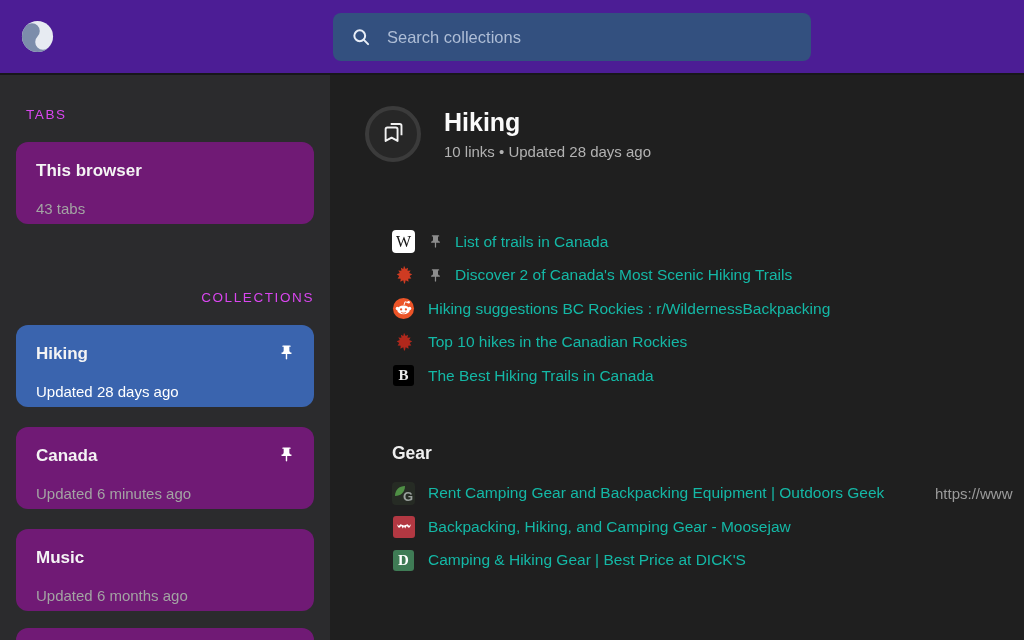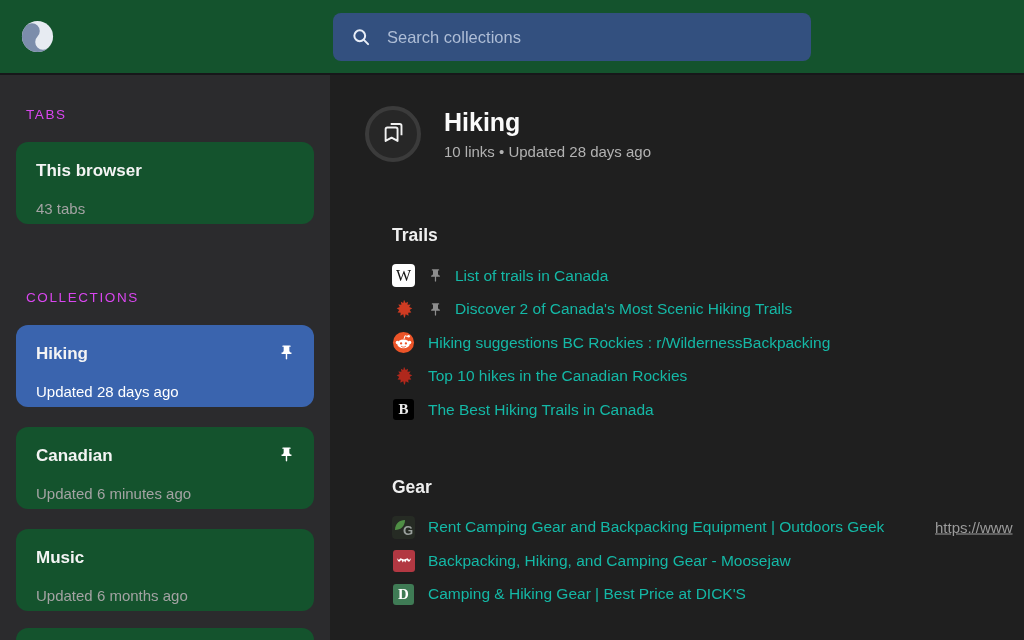--- a/index.html
+++ b/index.html
@@ -6,21 +6,21 @@
   html, body { width: 1024px; height: 640px; overflow: hidden; }
   body {
     font-family: "Liberation Sans", sans-serif;
     background: #1f1f1f;
     position: relative;
   }
 
   
   .app-header {
     position: absolute; top: 0; left: 0; width: 1024px; height: 73px;
-    background: #14532d;
+    background: #4c1d95;
     box-shadow: 0 2px 0 #17171a;
     z-index: 10;
   }
   .logo {
     position: absolute; left: 20px; top: 19px; width: 35px; height: 35px;
   }
   .search-box {
     position: absolute; left: 333px; top: 13px; width: 478px; height: 48px;
     background: #33507f; border-radius: 8px;
     display: flex; align-items: center; gap: 16px; padding: 0 18px;
@@ -37,34 +37,34 @@
   .sidebar {
     position: absolute; top: 73px; left: 0; width: 330px; height: 567px;
     background: #2b2b2d; overflow: hidden;
     padding: 24px 16px 0 16px;
   }
   .side-label {
     color: #d946ef; font-size: 13.5px; letter-spacing: 1.6px;
     margin: 10px 0 0 10px;
   }
   .side-card {
-    background: #14532d; border-radius: 12px;
+    background: #701a75; border-radius: 12px;
     margin-top: 20px; padding: 19px 20px; height: 82px;
     position: relative; cursor: pointer;
   }
   .side-card .card-title { color: #f4f4f4; font-weight: 700; font-size: 17px; }
   .side-card .card-sub { color: #a3a3a3; font-size: 15px; margin-top: 19px; }
   .side-card.selected { background: #3a64ae; }
   .side-card.selected .card-sub { color: #ffffff; }
   .side-card .card-pin {
     position: absolute; right: 19px; top: 19px; width: 17px; height: 17px;
     display: none;
   }
   .side-card.pinned .card-pin { display: block; }
-  .collections-label { margin-top: 66px; }
+  .collections-label { margin-top: 66px; text-align: right; }
   .peek-card { height: 60px; margin-top: 17px; }
 
   
   .main {
     position: absolute; top: 73px; left: 330px; width: 694px; height: 567px;
     background: #1f1f1f; overflow: hidden;
   }
   .coll-header {
     position: absolute; top: 33px; left: 35px;
     display: flex; align-items: center;
@@ -86,21 +86,21 @@
     display: flex; align-items: center; height: 33.5px;
     cursor: pointer; position: relative;
   }
   .link-row .fav { width: 23px; height: 23px; flex: 0 0 auto; margin-right: 13px;
     display: flex; align-items: center; justify-content: center; }
   .link-row .row-pin { width: 15px; height: 15px; flex: 0 0 auto; margin-right: 12px; display: none; }
   .link-row.pinned .row-pin { display: block; }
   .link-row .link-label { color: #14b8a6; font-size: 15.5px; white-space: nowrap; }
   .url-preview {
     position: absolute; left: 543px; top: 50%; transform: translateY(-50%);
-    color: #9b9b9b; font-size: 15px; white-space: nowrap; text-decoration: underline;
+    color: #9b9b9b; font-size: 15px; white-space: nowrap;
   }
 
   
   .fav-box { width: 23px; height: 23px; border-radius: 4px;
     display: flex; align-items: center; justify-content: center; }
   .fav-wikipedia { background: #ffffff; }
   .fav-wikipedia span { font-family: "Liberation Serif", serif; color: #141414; font-size: 16px; }
   .fav-black-b { background: #000000; border-radius: 3px; width: 21px; height: 21px; }
   .fav-black-b span { font-family: "Liberation Serif", serif; font-weight: 700; color: #e9e9e9; font-size: 15px; }
   .fav-outdoors-geek { background: #262b24; border-radius: 4px; position: relative; }
@@ -146,21 +146,21 @@
   <div id="collection-list">
   <div class="side-card selected pinned">
     <div class="card-title">Hiking</div>
     <div class="card-sub">Updated 28 days ago</div>
     <span class="card-pin"><svg width="17" height="17" viewBox="0 0 24 24" fill="#ffffff">
      <path d="M16 9V4h1c.55 0 1-.45 1-1s-.45-1-1-1H7c-.55 0-1 .45-1 1s.45 1 1 1h1v5c0 1.66-1.34 3-3 3v2h5.97v7l1 1 1-1v-7H19v-2c-1.66 0-3-1.34-3-3z"></path>
    </svg></span>
   </div>
 
   <div class="side-card pinned">
-    <div class="card-title">Canadian</div>
+    <div class="card-title">Canada</div>
     <div class="card-sub">Updated 6 minutes ago</div>
     <span class="card-pin"><svg width="17" height="17" viewBox="0 0 24 24" fill="#ffffff">
      <path d="M16 9V4h1c.55 0 1-.45 1-1s-.45-1-1-1H7c-.55 0-1 .45-1 1s.45 1 1 1h1v5c0 1.66-1.34 3-3 3v2h5.97v7l1 1 1-1v-7H19v-2c-1.66 0-3-1.34-3-3z"></path>
    </svg></span>
   </div>
 
   <div class="side-card">
     <div class="card-title">Music</div>
     <div class="card-sub">Updated 6 months ago</div>
 
@@ -181,21 +181,20 @@
       </span>
     </div>
     <div class="coll-titles">
       <div class="coll-title">Hiking</div>
       <div class="coll-meta">10 links • Updated 28 days ago</div>
     </div>
   </div>
 
   <div class="sections">
   <div class="section">
-    <div class="section-title">Trails</div>
     <div class="section-links">
   <div class="link-row pinned">
     <span class="fav">
               <span class="fav-box fav-wikipedia">
                 <span>W</span>
               </span>
             </span>
     <span class="row-pin"><svg width="15" height="15" viewBox="0 0 24 24" fill="#8d8d8d">
      <path d="M16 9V4h1c.55 0 1-.45 1-1s-.45-1-1-1H7c-.55 0-1 .45-1 1s.45 1 1 1h1v5c0 1.66-1.34 3-3 3v2h5.97v7l1 1 1-1v-7H19v-2c-1.66 0-3-1.34-3-3z"></path>
    </svg></span>

